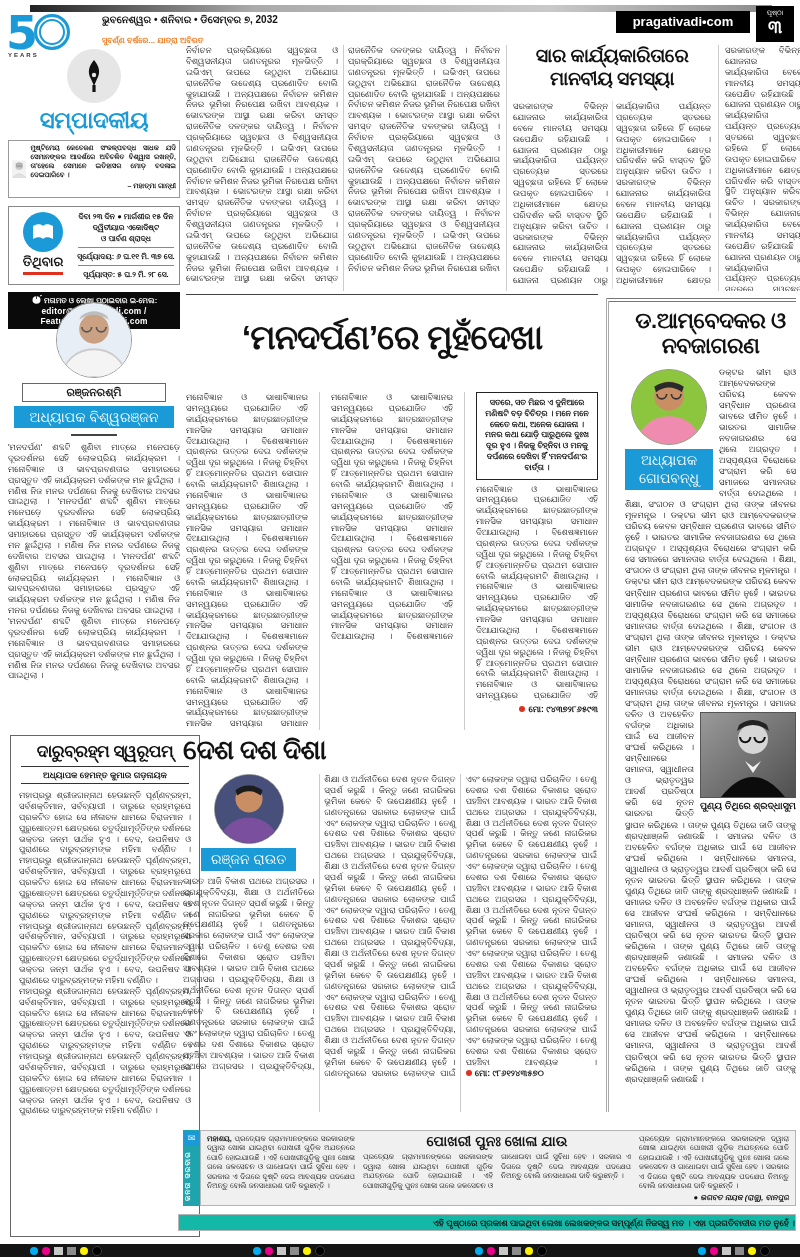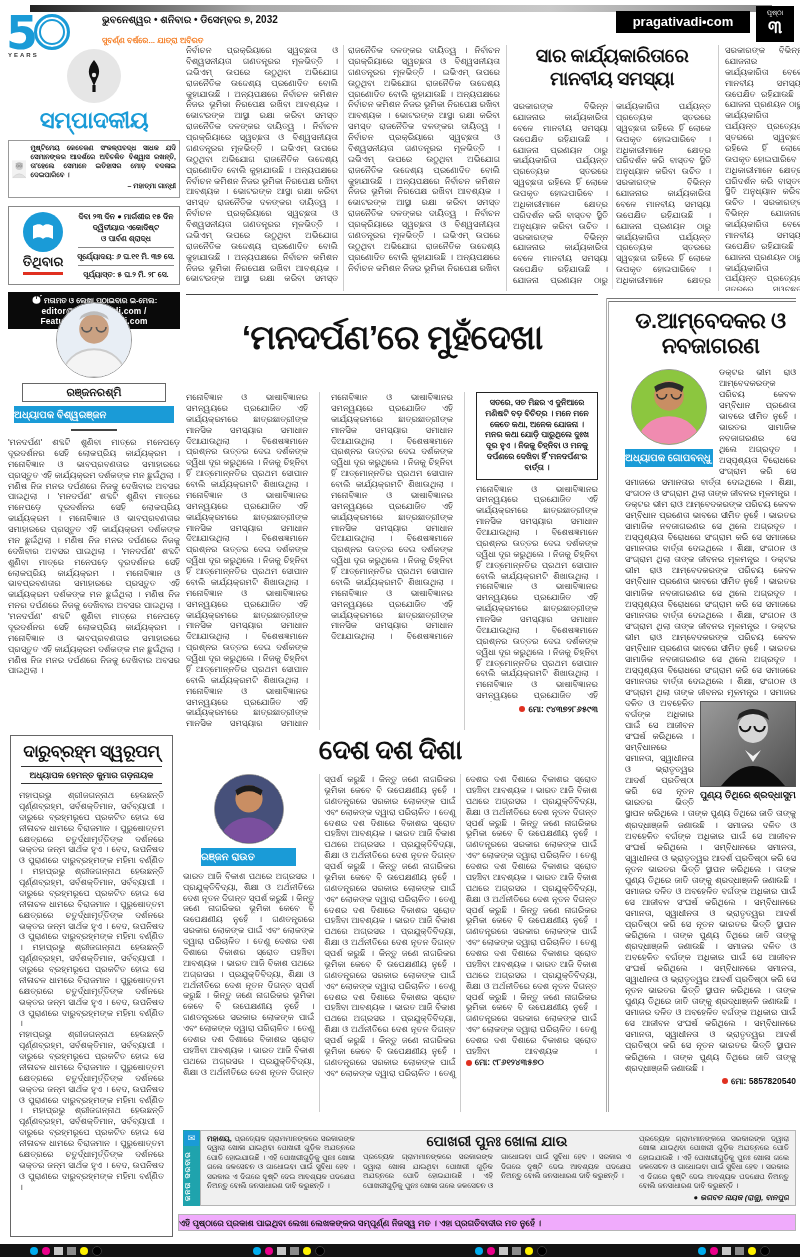--- a/index.html
+++ b/index.html
@@ -53,21 +53,21 @@
   .sara-b{height:188px;column-count:2;column-gap:8px;column-rule:1px solid #ddd;margin-top:4px;}
   .sara-side{width:78px;margin-left:7px;border-left:1px solid #ccc;padding-left:6px;height:246px;}
 
   .hr1{left:186px;top:294px;width:412px;height:0;border-top:1px solid #444;}
 
   
   .fside{left:8px;top:302px;width:172px;height:430px;}
   .acard{text-align:center;}
   .pcirc{width:74px;height:74px;border-radius:50%;border:1px solid #999;margin:0 auto;overflow:hidden;}
   .nbox{border:1px solid #666;font-size:11px;font-weight:900;text-align:center;margin:5px 14px 0 14px;padding:2px 0;background:#fff;}
-  .bbox{background:#1a9bd7;color:#fff;font-size:10px;font-weight:700;text-align:left;margin:4px 6px 0 6px;padding:2.5px 0;}
+  .bbox{background:#1a9bd7;color:#fff;font-size:14px;font-weight:400;text-align:center;margin:4px 6px 0 6px;padding:2.5px 0;}
   .mini-rule{width:46px;border-top:2px solid #444;margin:6px auto;}
   .fside .bt{height:252px;}
   .feat-h{left:186px;top:320px;width:412px;font-size:34px;font-weight:900;text-align:center;letter-spacing:-1px;line-height:1.05;}
   .fbody{left:186px;top:392px;width:412px;height:338px;display:flex;}
   .fcol{width:130px;}
   .fcol + .fcol{margin-left:11px;padding-left:11px;border-left:1px solid #ccc;}
   .tvcard{width:100%;height:84px;background:
       radial-gradient(circle at 28% 45%, #4a3f9e 0%, #241b63 34%, #12103a 65%, #0a0926 100%);
       position:relative;margin-bottom:4px;border:1px solid #333;box-sizing:border-box;}
   .tvface{position:absolute;left:8px;top:12px;width:40px;height:58px;border-radius:50% 50% 40% 40%;
@@ -81,51 +81,51 @@
        padding:6px 0 0 16px;box-sizing:border-box;}
   .amb-h{font-size:22px;font-weight:900;text-align:center;line-height:1.15;letter-spacing:-.5px;margin-bottom:8px;}
   .amb-body{height:720px;overflow:hidden;font-size:8.5px;line-height:1.3;text-align:justify;}
   .amb-auth{float:left;width:88px;margin:2px 6px 3px 0;text-align:center;}
   .gcirc{width:74px;height:74px;border-radius:50%;border:1px solid #999;margin:0 auto;overflow:hidden;background:#8cc63f;}
   .ambphoto{float:right;width:96px;margin:3px 0 3px 6px;text-align:center;}
   .ambimg{width:96px;height:86px;border:1px solid #555;box-sizing:border-box;overflow:hidden;}
   .ambcap{font-size:9.5px;font-weight:900;margin-top:2px;white-space:nowrap;}
 
   
-  .daru{left:10px;top:735px;width:163px;height:502px;border:1px solid #666;padding:6px 8px;box-sizing:border-box;overflow:hidden;background:#fff;}
+  .daru{left:10px;top:735px;width:190px;height:502px;border:1px solid #666;padding:6px 8px;box-sizing:border-box;overflow:hidden;background:#fff;}
   .daru-h{font-size:17px;font-weight:900;text-align:center;letter-spacing:-.5px;}
   .daru-by{border-top:1.5px solid #333;border-bottom:1.5px solid #333;margin:4px 2px 6px 2px;padding:2.5px 0;
            font-size:8.6px;font-weight:900;text-align:center;}
   .lotus{width:78px;margin:6px auto;text-align:center;}
   .lotus-label{background:#1fa3ad;color:#fff;font-size:9px;font-weight:900;padding:2px 0;margin-top:2px;}
 
   
   .desha{left:183px;top:735px;width:414px;height:392px;}
-  .desha-h{font-size:27px;font-weight:900;text-align:center;letter-spacing:-1px;}
+  .desha-h{font-size:27px;font-weight:900;text-align:left;letter-spacing:-1px;}
   .desha-b{margin-top:8px;height:338px;column-count:3;column-gap:10px;column-rule:1px solid #ccc;}
   .desha-auth{text-align:center;margin-bottom:5px;}
   .dcirc{width:68px;height:68px;border-radius:50%;border:1px solid #999;margin:0 auto;overflow:hidden;background:#3a3f5c;}
 
   
   .letters{left:183px;top:1130px;width:613px;height:76px;display:flex;}
   .band{width:17px;background:#1fa3ad;position:relative;}
   .band .bicon{position:absolute;top:1px;left:1px;width:15px;height:15px;background:#1a9bd7;color:#fff;font-size:9px;
                text-align:center;line-height:15px;}
   .band .btxt{position:absolute;left:0;top:16px;width:17px;height:60px;color:#fff;font-size:7.5px;font-weight:bold;
               writing-mode:vertical-rl;transform:rotate(180deg);text-align:center;letter-spacing:1px;}
   .lbox{flex:1;background:#f0f0f0;border:1px solid #b5b5b5;padding:3px 6px;display:flex;gap:8px;box-sizing:border-box;}
   .lcolA{width:148px;font-size:7.3px;line-height:1.3;text-align:justify;overflow:hidden;}
   .lmid{flex:1;overflow:hidden;}
   .lhead{font-size:14px;font-weight:700;text-align:center;line-height:1.1;}
   .lmid-b{column-count:2;column-gap:8px;font-size:7.3px;line-height:1.3;text-align:justify;height:46px;overflow:hidden;margin-top:3px;}
   .lcolD{width:150px;font-size:7.3px;line-height:1.3;text-align:justify;overflow:hidden;}
   .lsig{display:block;text-align:right;font-weight:900;font-size:7.6px;margin-top:2px;font-style:italic;}
 
-  .disclaimer{left:178px;top:1214px;width:618px;height:17px;background:#f0abfc;border:1px solid #b5b5b5;
-              font-size:8.6px;font-weight:bold;text-align:left;line-height:16px;box-sizing:border-box;}
+  .disclaimer{left:178px;top:1214px;width:618px;height:17px;background:#14b8a6;border:1px solid #b5b5b5;
+              font-size:8.6px;font-weight:bold;text-align:right;line-height:16px;box-sizing:border-box;}
 
   
   .cmyk{left:0;top:1244px;width:800px;height:13px;background:#141414;display:flex;align-items:center;justify-content:space-between;padding:0 30px;box-sizing:border-box;}
   .cg{display:flex;align-items:center;gap:4px;}
   .cd{width:8px;height:8px;border-radius:50%;}
   .cs{width:9px;height:8px;}
   .salut{font-weight:900;}
 </style>
 </head>
 <body>

